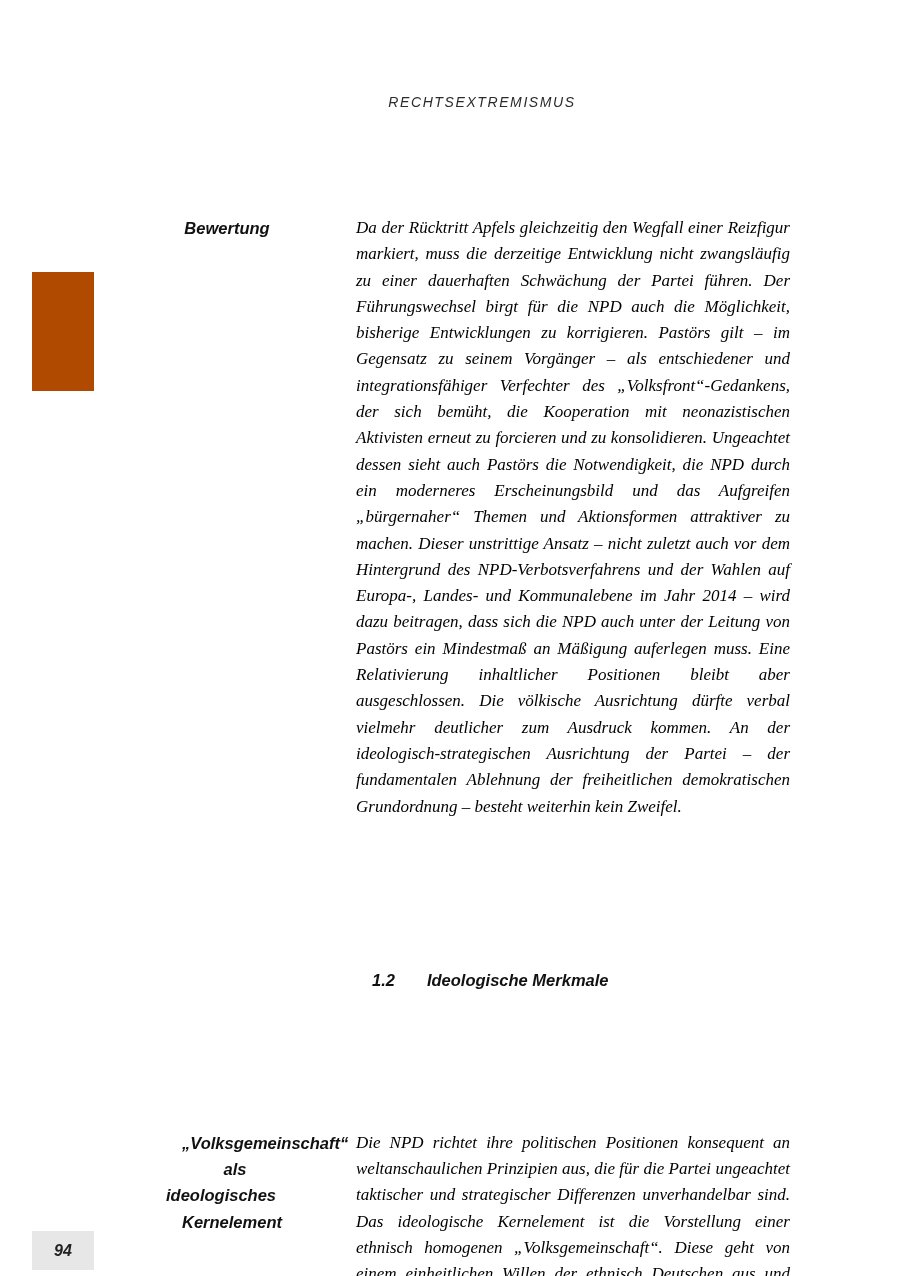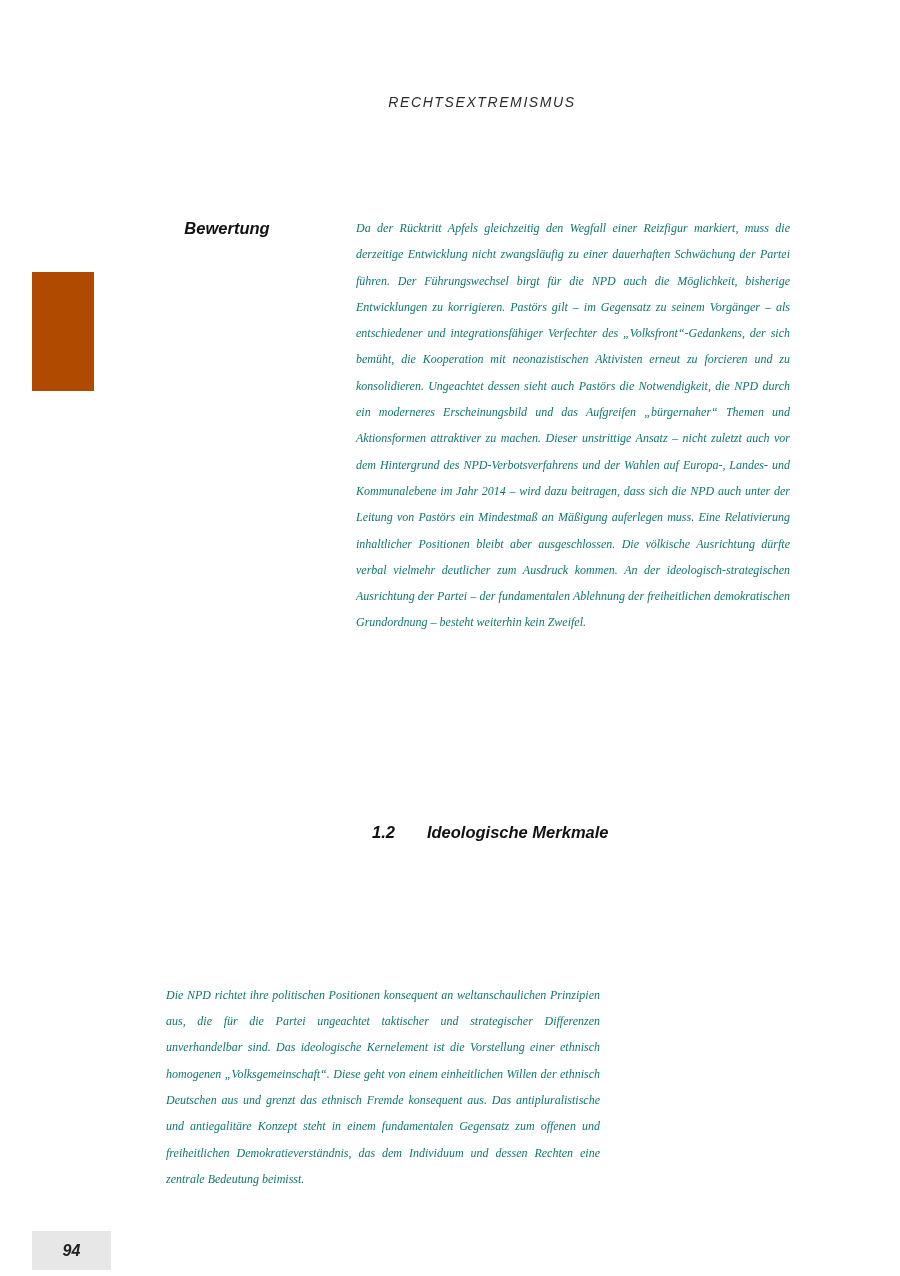--- a/index.html
+++ b/index.html
@@ -56,45 +56,45 @@
 
   .margin-label {
     font-family: "Liberation Sans", sans-serif;
     font-weight: bold;
     font-size: 16.5px;
     line-height: 26.3px;
     color: #111111;
   }
 
   .body-para {
-    font-size: 12px;
+    font-size: 17px;
     line-height: 26.3px;
     text-align: justify;
-    color: #0f766e;
+    color: #000000;
   }
 
-  .heading-row { margin-top: 71px; margin-bottom: 25px; }
+  .heading-row { margin-top: 35px; margin-bottom: 25px; }
 
   .section-heading {
     font-family: "Liberation Sans", sans-serif;
     font-size: 16.5px;
     font-weight: bold;
     line-height: 26px;
     color: #111111;
   }
 
   .heading-number { display: inline-block; min-width: 40px; }
 
   .para-gap { margin-top: 26px; }
 
   .page-number-box {
     position: absolute;
     left: 0;
     top: 1199px;
-    width: 79px;
+    width: 62px;
     height: 39px;
     background: var(--page-number-bg, #e7e7e7);
     display: flex;
     align-items: center;
     justify-content: center;
   }
 
   .page-number {
     font-family: "Liberation Sans", sans-serif;
     font-weight: bold;
@@ -125,20 +125,27 @@
     <section class="row heading-row">
       <div class="margin-col"></div>
       <div class="text-col">
         <h2 class="section-heading">
           <span class="heading-number">1.2</span><span class="heading-title">Ideologische Merkmale</span>
         </h2>
       </div>
     </section>
 
     <section class="row">
+      <div class="margin-col">
+        <p class="margin-label">
+          <span>„Volksgemeinschaft“</span><br>
+          <span>als ideologisches</span><br>
+          <span>Kernelement</span>
+        </p>
+      </div>
       <div class="text-col">
         <p class="body-para">Die NPD richtet ihre politischen Positionen konsequent an weltanschaulichen Prinzipien aus, die für die Partei ungeachtet taktischer und strategischer Differenzen unverhandelbar sind. Das ideologische Kernelement ist die Vorstellung einer ethnisch homogenen „Volksgemeinschaft“. Diese geht von einem einheitlichen Willen der ethnisch Deutschen aus und grenzt das ethnisch Fremde konsequent aus. Das antipluralistische und antiegalitäre Konzept steht in einem fundamentalen Gegensatz zum offenen und freiheitlichen Demokratieverständnis, das dem Individuum und dessen Rechten eine zentrale Bedeutung beimisst.</p>
       </div>
     </section>
 
   </main>
 
   <div class="page-number-box">
     <span class="page-number">94</span>
   </div>

